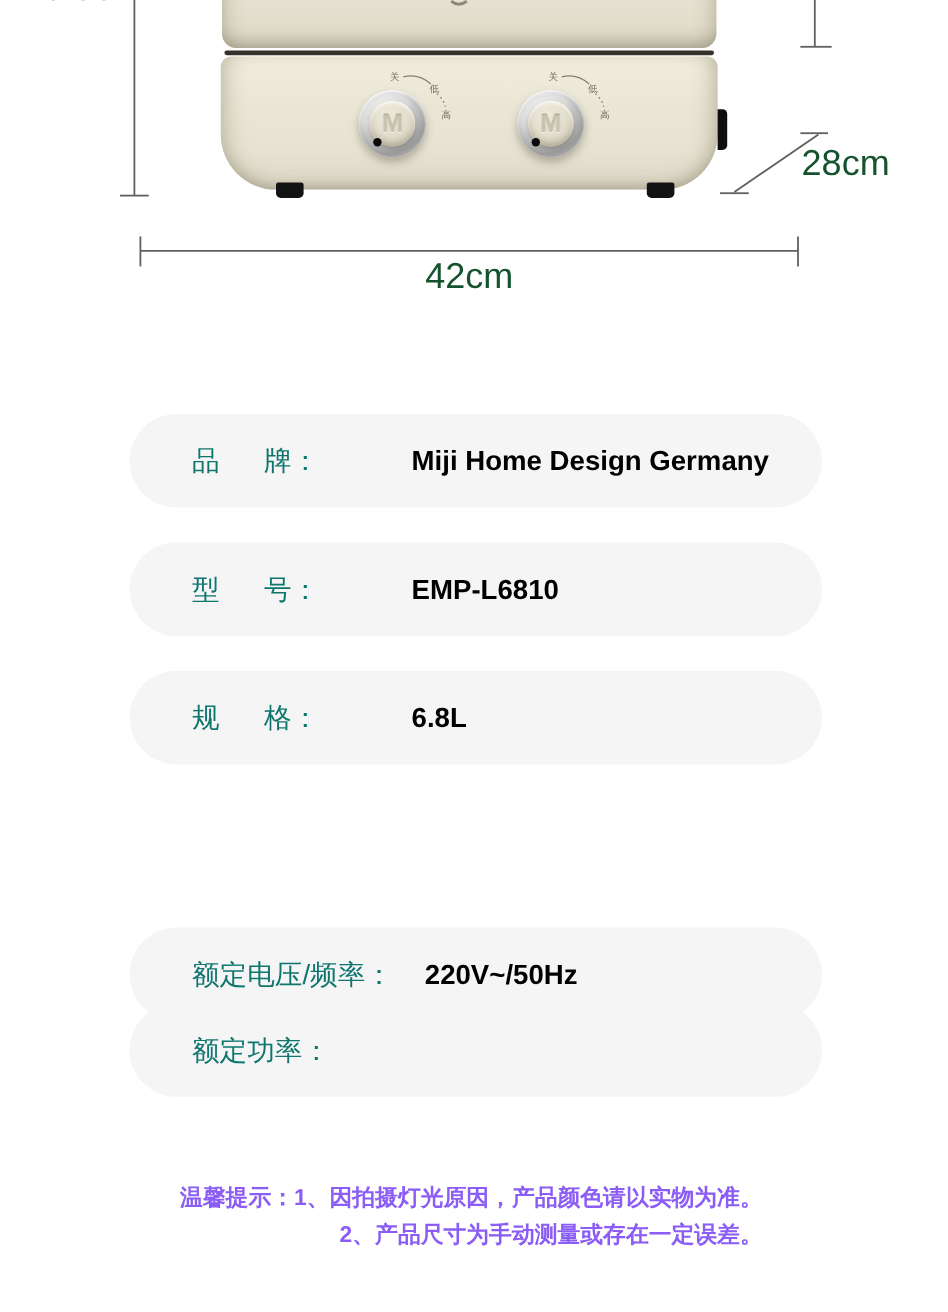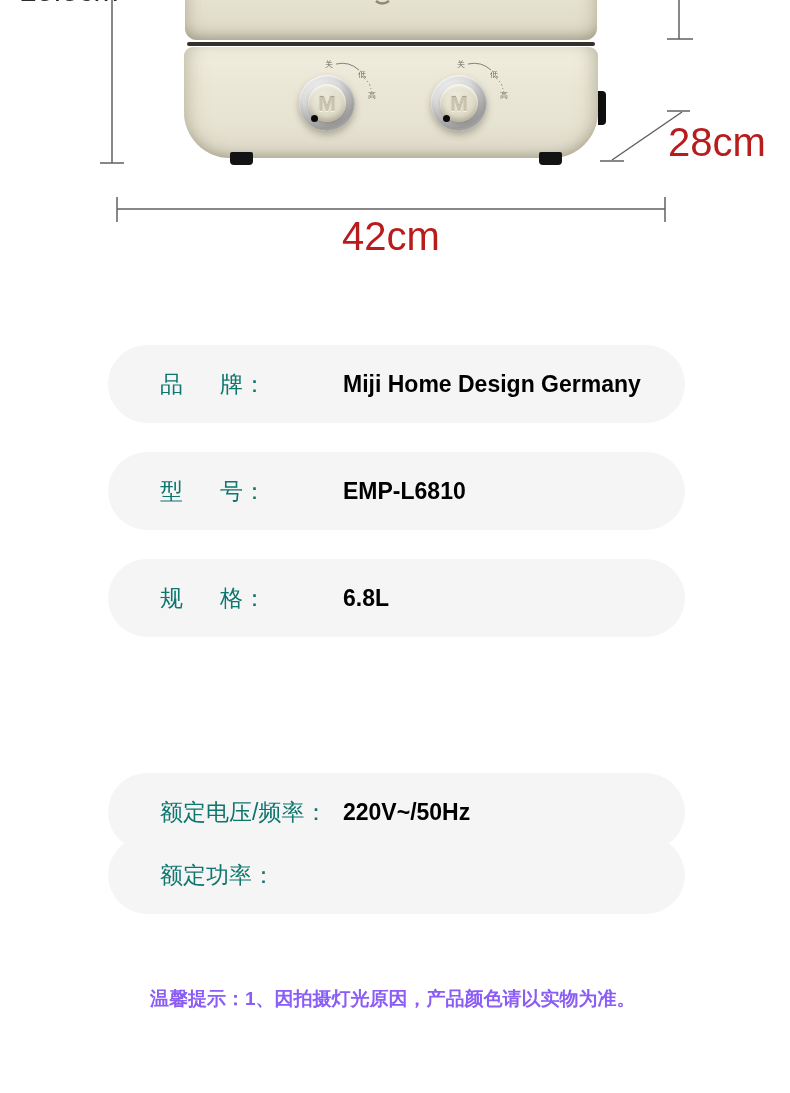--- a/index.html
+++ b/index.html
@@ -40,30 +40,30 @@
         text-shadow:0 1px 0 #f6f4e9,0 -1px 1px #9e9a86;line-height:1;}
   .knob-dot{position:absolute;left:12px;top:40px;width:7px;height:7px;border-radius:50%;background:#0a0a0a;}
 
   .mark{position:absolute;font-size:8px;line-height:1;color:#6f6b5c;}
   .mk-off-1{left:325px;top:61px;} .mk-low-1{left:358px;top:71px;} .mk-high-1{left:368px;top:92px;}
   .mk-off-2{left:457px;top:61px;} .mk-low-2{left:490px;top:71px;} .mk-high-2{left:500px;top:92px;}
 
   .overlay-svg{position:absolute;left:0;top:0;pointer-events:none;}
 
   
-  .dim{position:absolute;font-size:40px;color:#b91c1c;line-height:1;}
+  .dim{position:absolute;font-size:30px;color:#14532d;line-height:1;}
   .dim-width{left:117px;top:216px;width:548px;text-align:center;}
   .dim-depth{left:668px;top:122px;}
   .dim-height-clip{position:absolute;left:20px;top:0;width:120px;height:6px;overflow:hidden;}
   .dim-height-clip span{display:block;margin-top:-26px;font-size:30px;color:#2c2c2c;}
 
   
   .spec-row{position:absolute;left:108px;width:577px;height:78px;background:#f5f5f6;
             border-radius:39px;display:flex;align-items:center;padding-left:52px;box-sizing:border-box;}
-  .r0{top:345px;} .r1{top:452px;} .r2{top:559px;} .r3{top:666px;} .r4{top:773px;} .r5{top:836px;}
+  .r0{top:345px;} .r1{top:452px;} .r2{top:559px;} .r3{top:666px;} .r4{top:773px;gap:11px;} .r5{top:836px;}
   .spec-label{width:183px;flex:none;font-size:23px;color:#0f766e;white-space:nowrap;}
   .lt.j2{letter-spacing:37px;margin-right:-37px;}
   .spec-value{flex:1;font-size:23px;font-weight:600;color:#000000;line-height:37px;}
 
   
   .footer{position:absolute;left:150px;top:983px;display:grid;grid-template-columns:auto auto;
           font-size:19px;font-weight:600;color:#8b5cf6;line-height:31px;text-align:right;}
   .footer .item2{grid-column:2;}
 </style>
 </head>
@@ -154,15 +154,16 @@
         <div></div>
       </div>
   </div>
   <div class="spec-row r5">
     <div class="spec-label"><span class="lt">额定功率</span><span>：</span></div>
   </div>
 
   <div class="footer">
     <span>温馨提示：</span>
     <span>1、因拍摄灯光原因，产品颜色请以实物为准。</span>
+    <span class="item2">2、产品尺寸为手动测量或存在一定误差。</span>
   </div>
 
 </div>
 
 </body></html>

